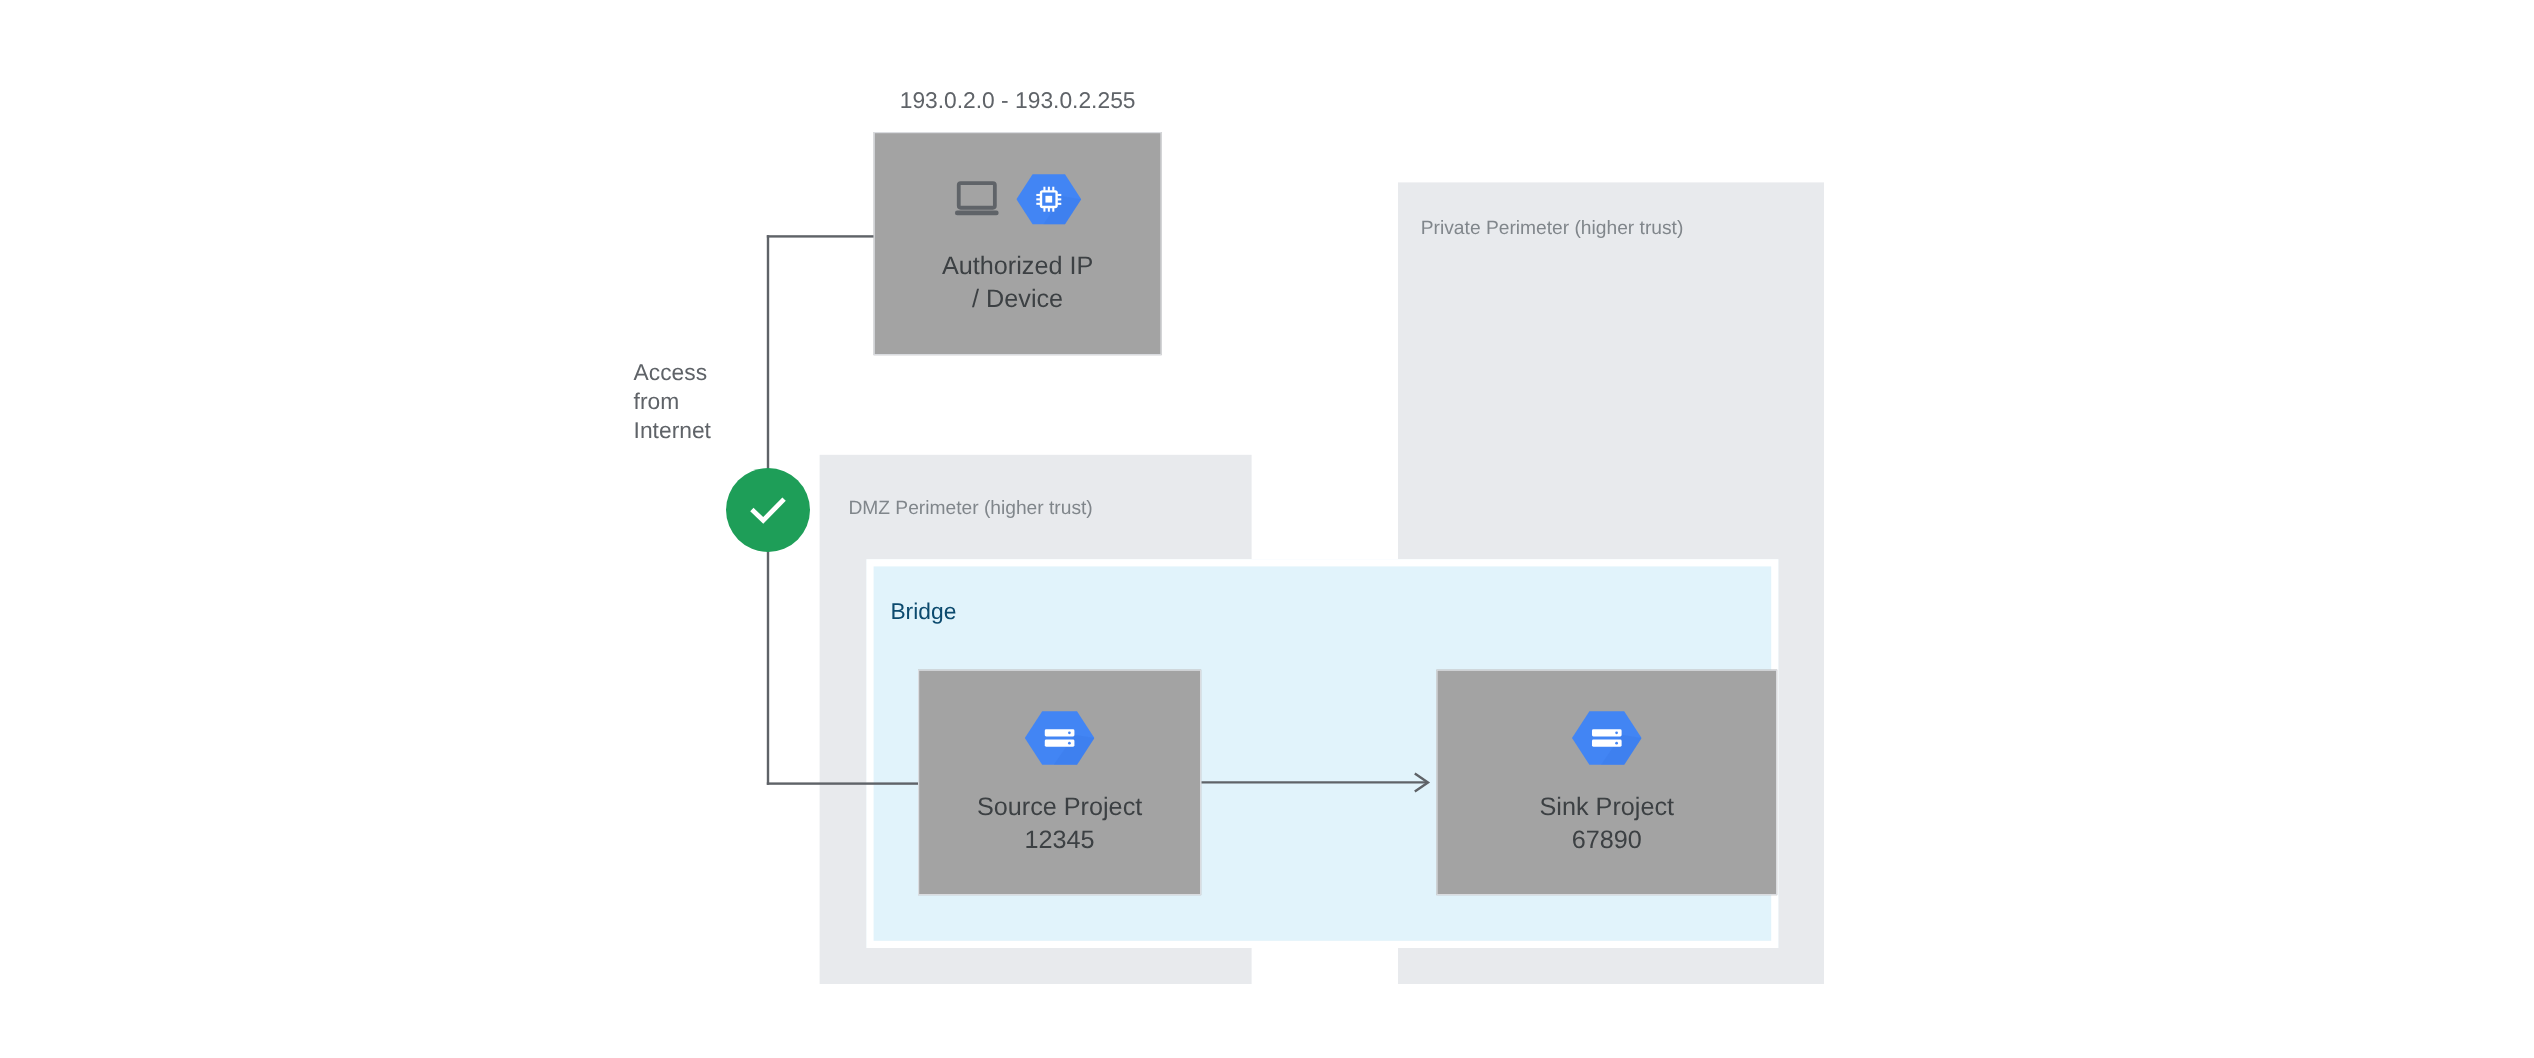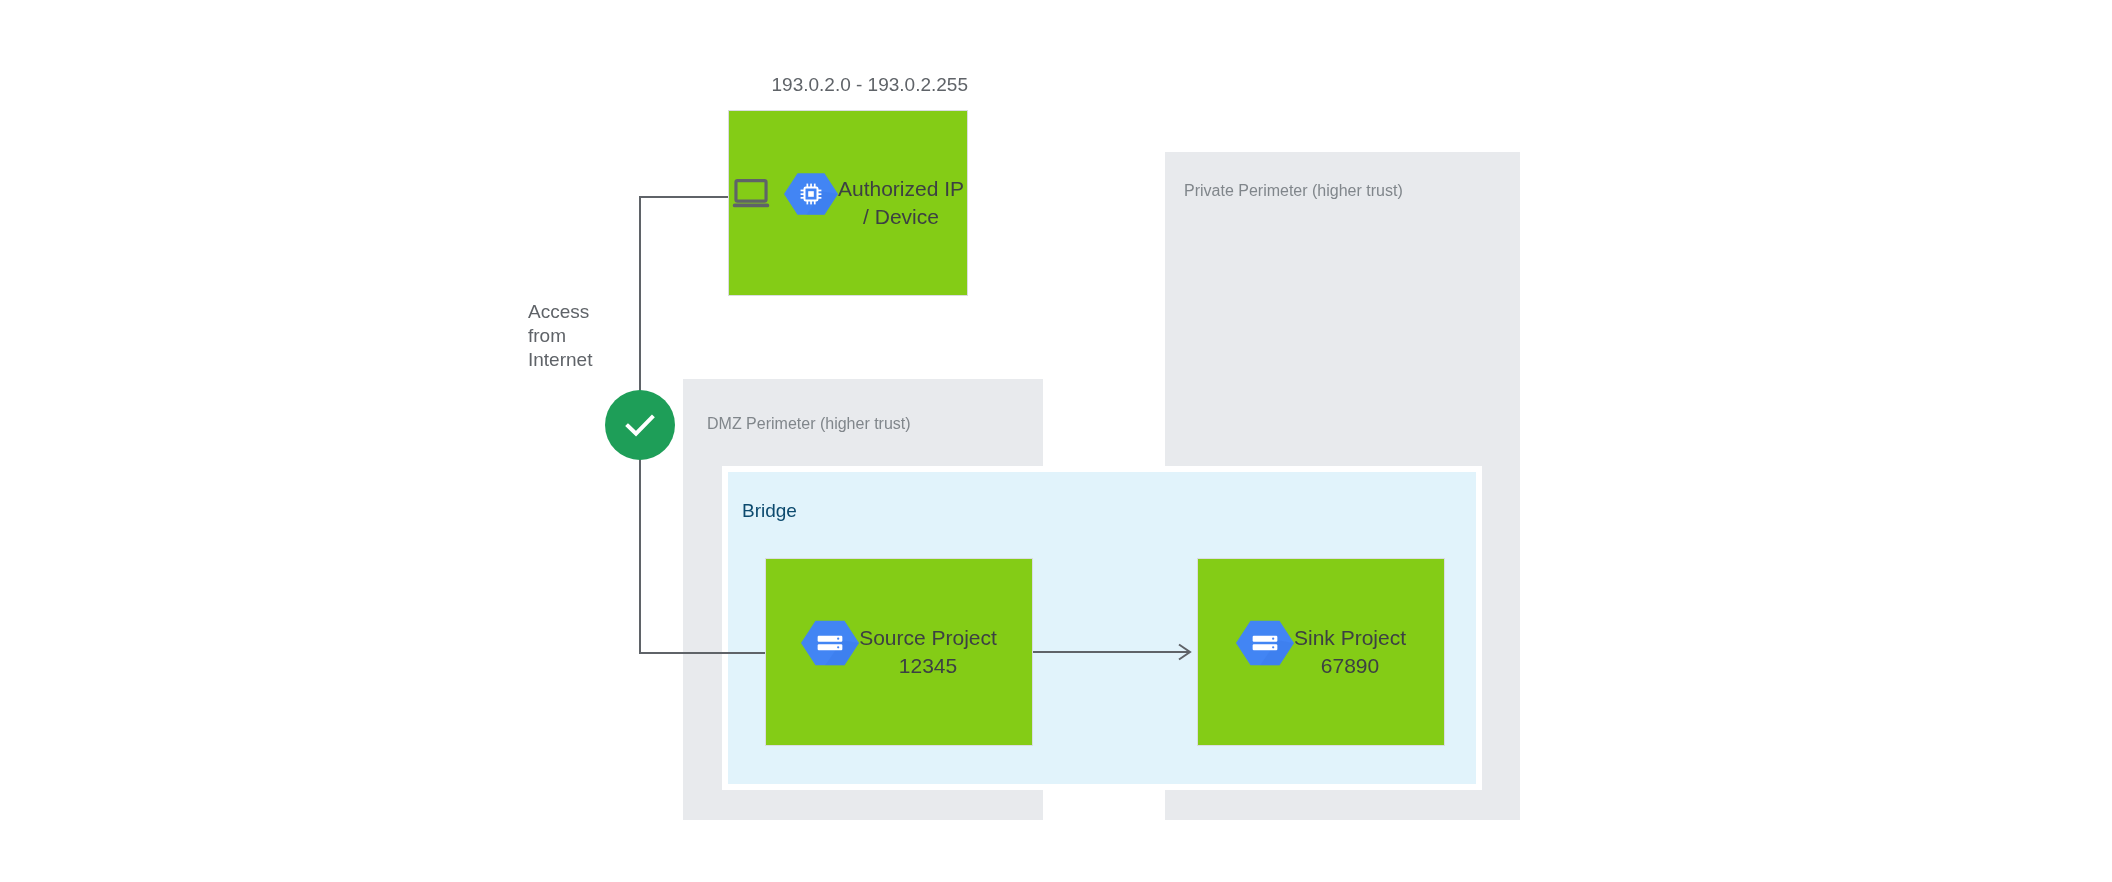--- a/index.html
+++ b/index.html
@@ -47,25 +47,25 @@
     color: #0c4a6e;
     font-size: 19px;
     line-height: 22px;
     white-space: nowrap;
     z-index: 6;
   }
 
   
   .node {
     position: absolute;
-    background: #84cc16;
+    background: #a3a3a3;
     border: 1px solid #dadce0;
     box-sizing: border-box;
     display: flex;
-    flex-direction: row;
+    flex-direction: column;
     align-items: center;
     justify-content: center;
     z-index: 8;
   }
   .node-icons {
     display: flex;
     align-items: center;
     justify-content: center;
     gap: 14px;
     margin-bottom: 18px;
@@ -81,21 +81,21 @@
   
   .hex-icon { display: block; }
 
   
   .caption {
     position: absolute;
     color: #5f6368;
     font-size: 19px;
     line-height: 24px;
     white-space: nowrap;
-    text-align: right;
+    text-align: center;
     z-index: 8;
   }
 
   
   .access-label {
     position: absolute;
     color: #5f6368;
     font-size: 19px;
     line-height: 24px;
     text-align: left;
@@ -194,21 +194,21 @@
             <rect x="34.0" y="23.3" width="3.4" height="1.7"></rect>
             <rect x="34.0" y="27.0" width="3.4" height="1.7"></rect>
           </g>
         </svg>
       </span>
     </div>
     <div class="node-label">Authorized IP
 / Device</div>
   </div>
 
-  <div class="node" style="left:765px; top:558px; width:268px; height:188px;">
+  <div class="node" style="left:765px; top:558px; width:236px; height:188px;">
     <div class="node-icons">
       <span>
         <svg class="hex-icon" width="58" height="52" viewBox="0 0 54 48" aria-hidden="true">
           <polygon points="40.5,3.2 54,24 40.5,44.8 13.5,44.8 0,24 13.5,3.2" fill="#4285f4"></polygon>
           <polygon points="54,24 40.5,44.8 22.5,44.8 38.5,21.5" fill="#3b78e7" opacity="0.38"></polygon>
           <g fill="#ffffff">
             <rect x="15.5" y="17.2" width="23" height="5.6" rx="1.1"></rect>
             <rect x="15.5" y="25.2" width="23" height="5.6" rx="1.1"></rect>
           </g>
           <g fill="#4285f4">
@@ -222,21 +222,21 @@
 12345</div>
   </div>
 
   <div class="arrow-wrap" style="left:1001px; top:641px; width:196px; height:22px;">
     <svg width="196" height="22" viewBox="0 0 196 22" aria-hidden="true">
       <line x1="0" y1="11" x2="188" y2="11" stroke="#5f6368" stroke-width="2"></line>
       <polyline points="178,3.5 189,11 178,18.5" fill="none" stroke="#5f6368" stroke-width="2" stroke-linecap="butt" stroke-linejoin="miter"></polyline>
     </svg>
   </div>
 
-  <div class="node" style="left:1197px; top:558px; width:248px; height:188px;">
+  <div class="node" style="left:1197px; top:558px; width:284px; height:188px;">
     <div class="node-icons">
       <span>
         <svg class="hex-icon" width="58" height="52" viewBox="0 0 54 48" aria-hidden="true">
           <polygon points="40.5,3.2 54,24 40.5,44.8 13.5,44.8 0,24 13.5,3.2" fill="#4285f4"></polygon>
           <polygon points="54,24 40.5,44.8 22.5,44.8 38.5,21.5" fill="#3b78e7" opacity="0.38"></polygon>
           <g fill="#ffffff">
             <rect x="15.5" y="17.2" width="23" height="5.6" rx="1.1"></rect>
             <rect x="15.5" y="25.2" width="23" height="5.6" rx="1.1"></rect>
           </g>
           <g fill="#4285f4">

